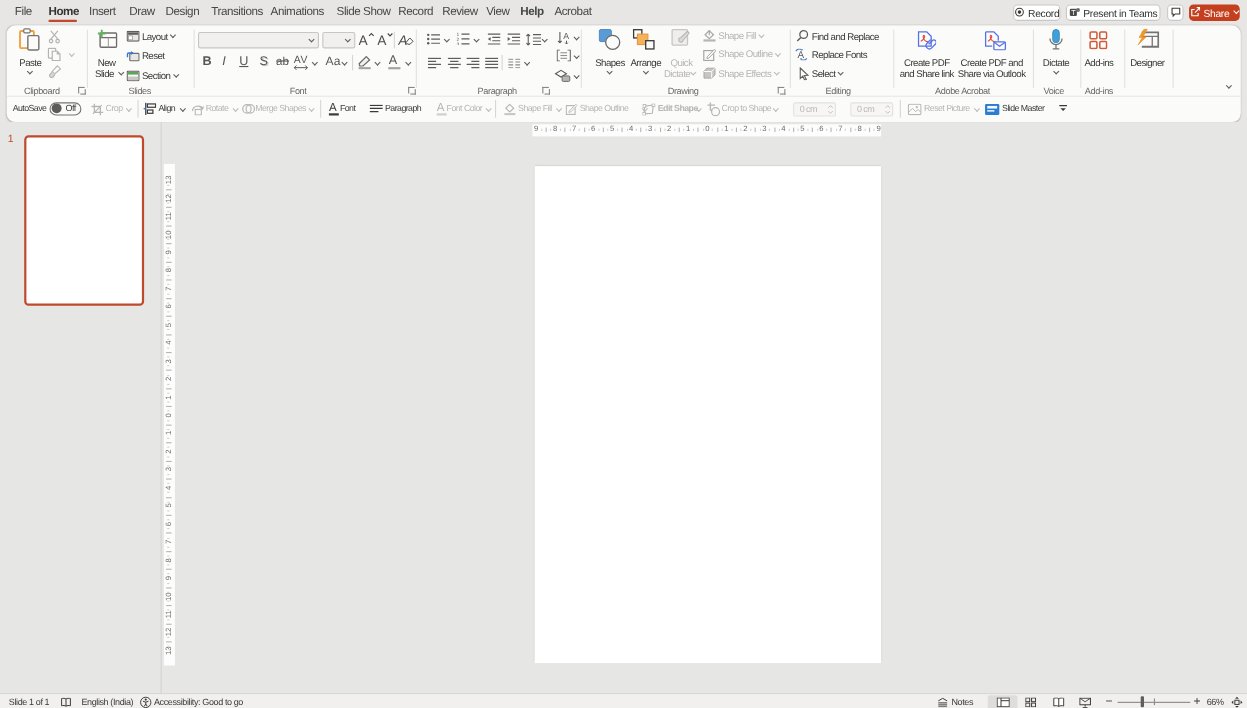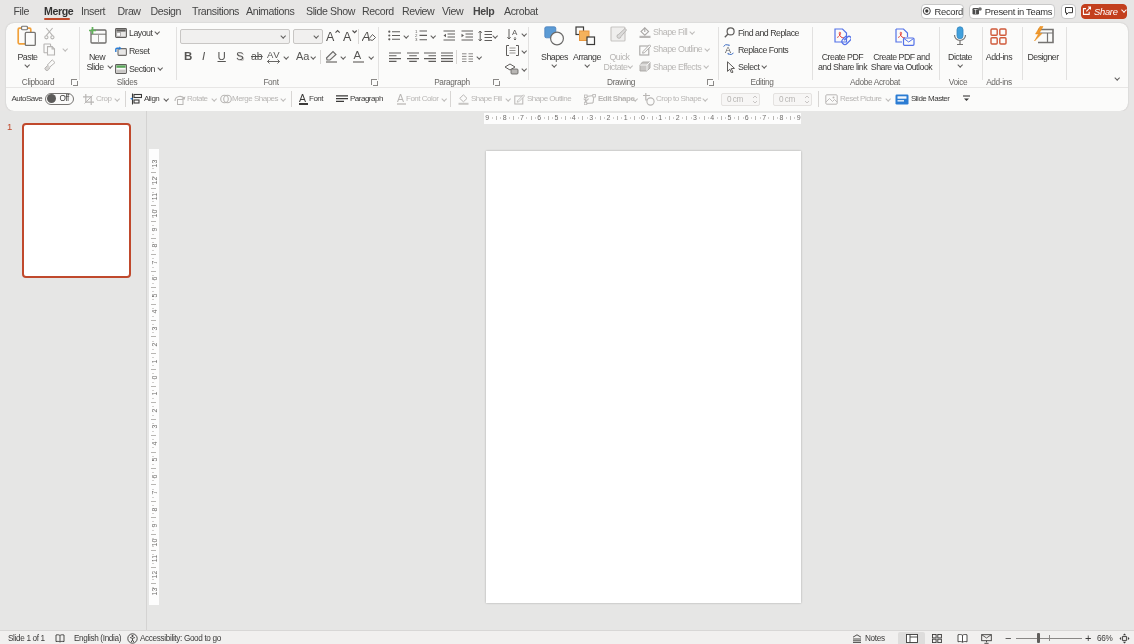--- a/index.html
+++ b/index.html
@@ -41,21 +41,21 @@
   
   #statusbar { position:absolute; left:0; top:630px; width:1134px; height:14px; background:#f1f0ef; border-top:1px solid #d8d7d6; font-size:8.2px; letter-spacing:-0.35px; color:#3b3a39; }
   .sbitem { position:absolute; top:2.5px; white-space:nowrap; }
 </style>
 </head>
 <body>
 <div id="app">
 
   <div id="tabbar">
     <span class="tab" style="left:13.5px;">File</span>
-    <span class="tab active" style="left:44px;">Merge</span>
+    <span class="tab active" style="left:44px;">Home</span>
     <span class="tab" style="left:81px;">Insert</span>
     <span class="tab" style="left:117.5px;">Draw</span>
     <span class="tab" style="left:150.5px;text-align:right;">Design</span>
     <span class="tab" style="left:192px;">Transitions</span>
     <span class="tab" style="left:246px;">Animations</span>
     <span class="tab" style="left:306px;">Slide Show</span>
     <span class="tab" style="left:362px;">Record</span>
     <span class="tab" style="left:402px;">Review</span>
     <span class="tab" style="left:442px;">View</span>
     <span class="tab" style="left:473px;font-weight:bold;">Help</span>
@@ -73,21 +73,21 @@
           <rect x="0.5" y="2" width="6.5" height="6.5" rx="1.2" fill="#4b4b4b"></rect>
           <text x="3.7" y="7.6" font-size="6.5" fill="#fff" text-anchor="middle" font-family="Liberation Sans">T</text>
           <circle cx="8" cy="3" r="1.8" fill="#6d6d6d"></circle>
         </svg>Present in Teams
     </div>
     <div class="topbtn" style="left:1061px; width:15px;">
       <svg width="10" height="10" viewBox="0 0 10 10">
           <path d="M1.5 1.5 h7 v5.2 h-4.2 l-1.8 1.9 v-1.9 h-1 z" fill="none" stroke="#3b3a39" stroke-width="1"></path>
         </svg>
     </div>
-    <div class="topbtn" style="left:1080.5px; width:46px; background:#c33f1d; border-color:#c33f1d; color:#fff;font-style:italic;">
+    <div class="topbtn" style="left:1080.5px; width:46px; background:#c33f1d; border-color:#c33f1d; color:#fff;">
       <svg width="10" height="10" viewBox="0 0 10 10" style="margin-right:3px;">
           <path d="M4.2 2.5 H1.5 V8.5 H7.5 V5.8" fill="none" stroke="#fff" stroke-width="1.1"></path>
           <path d="M4.5 5.5 L9 1 M6.2 0.8 H9.2 V3.8" fill="none" stroke="#fff" stroke-width="1.1"></path>
         </svg>Share
       <span style="display:inline-block;width:4px;height:4px;border-right:1.1px solid #fff;border-bottom:1.1px solid #fff;transform:rotate(45deg);margin-left:4px;margin-top:-2px;"></span>
     </div>
   </div>
 
   <div id="panel"></div>
   <div id="qatline"></div>

